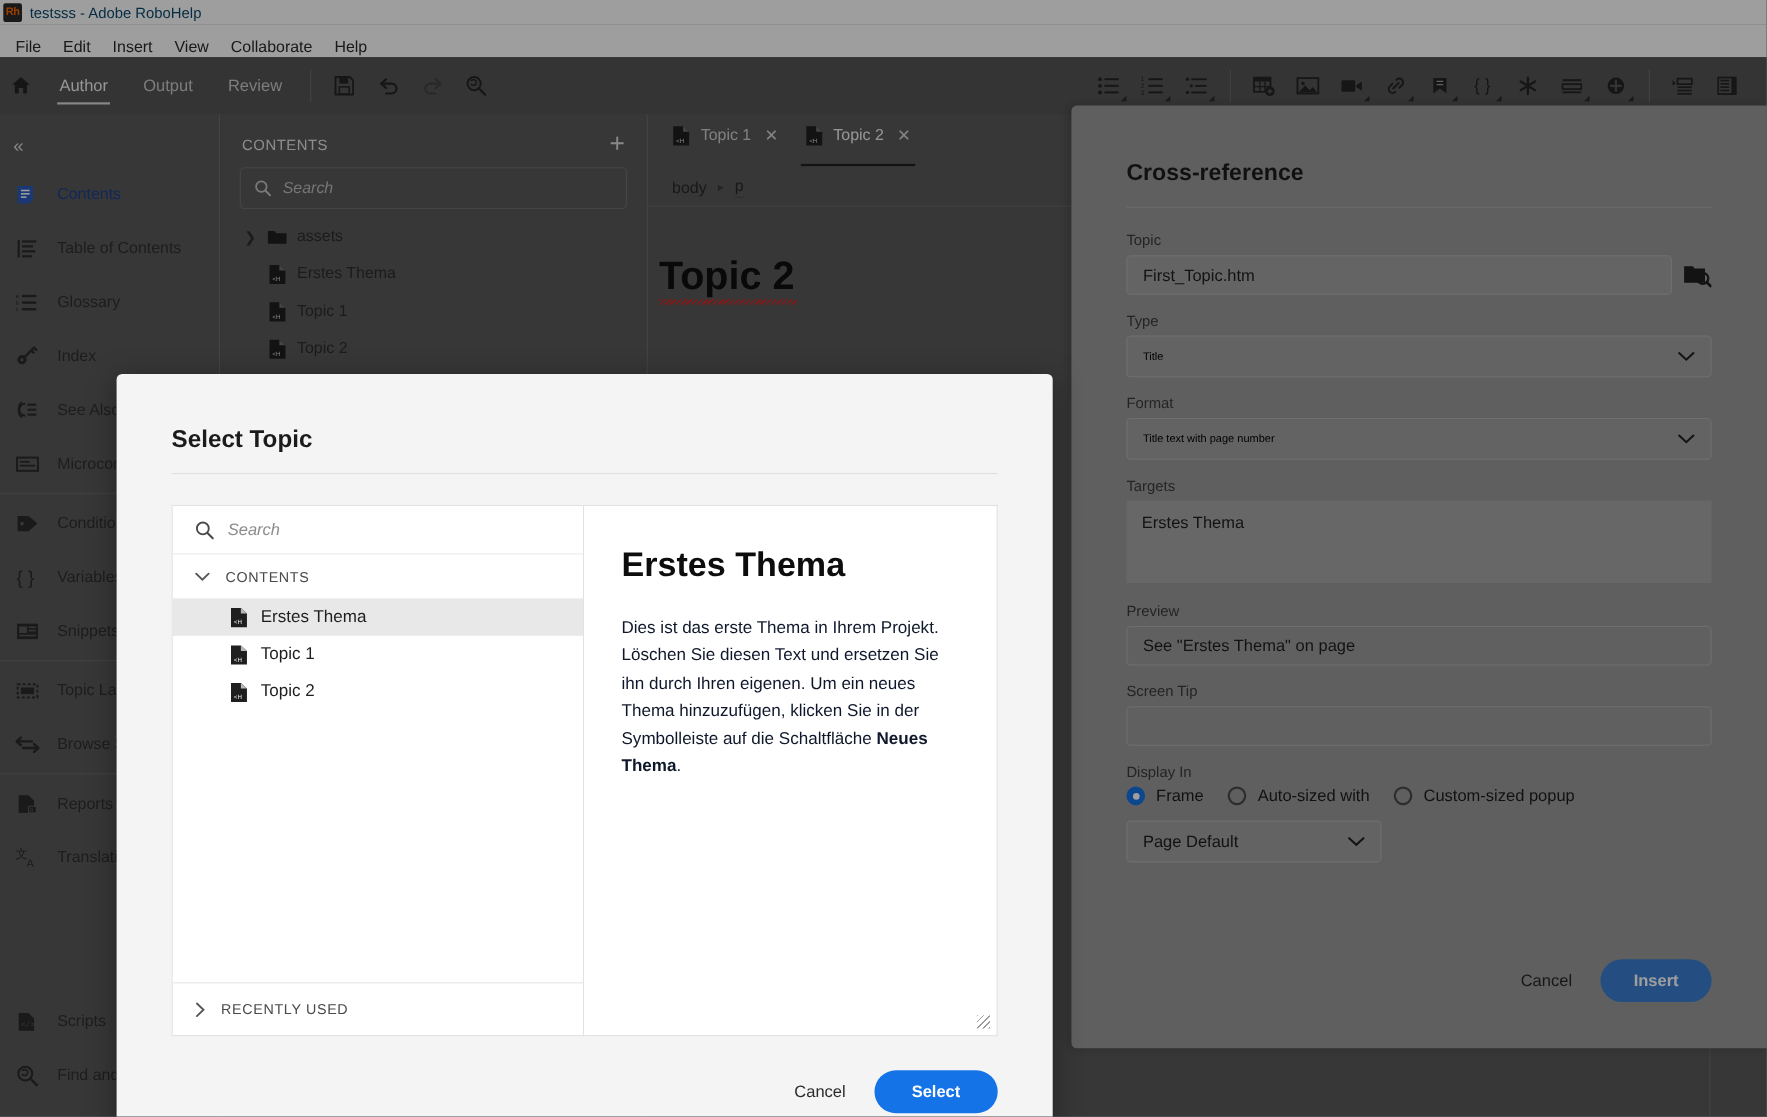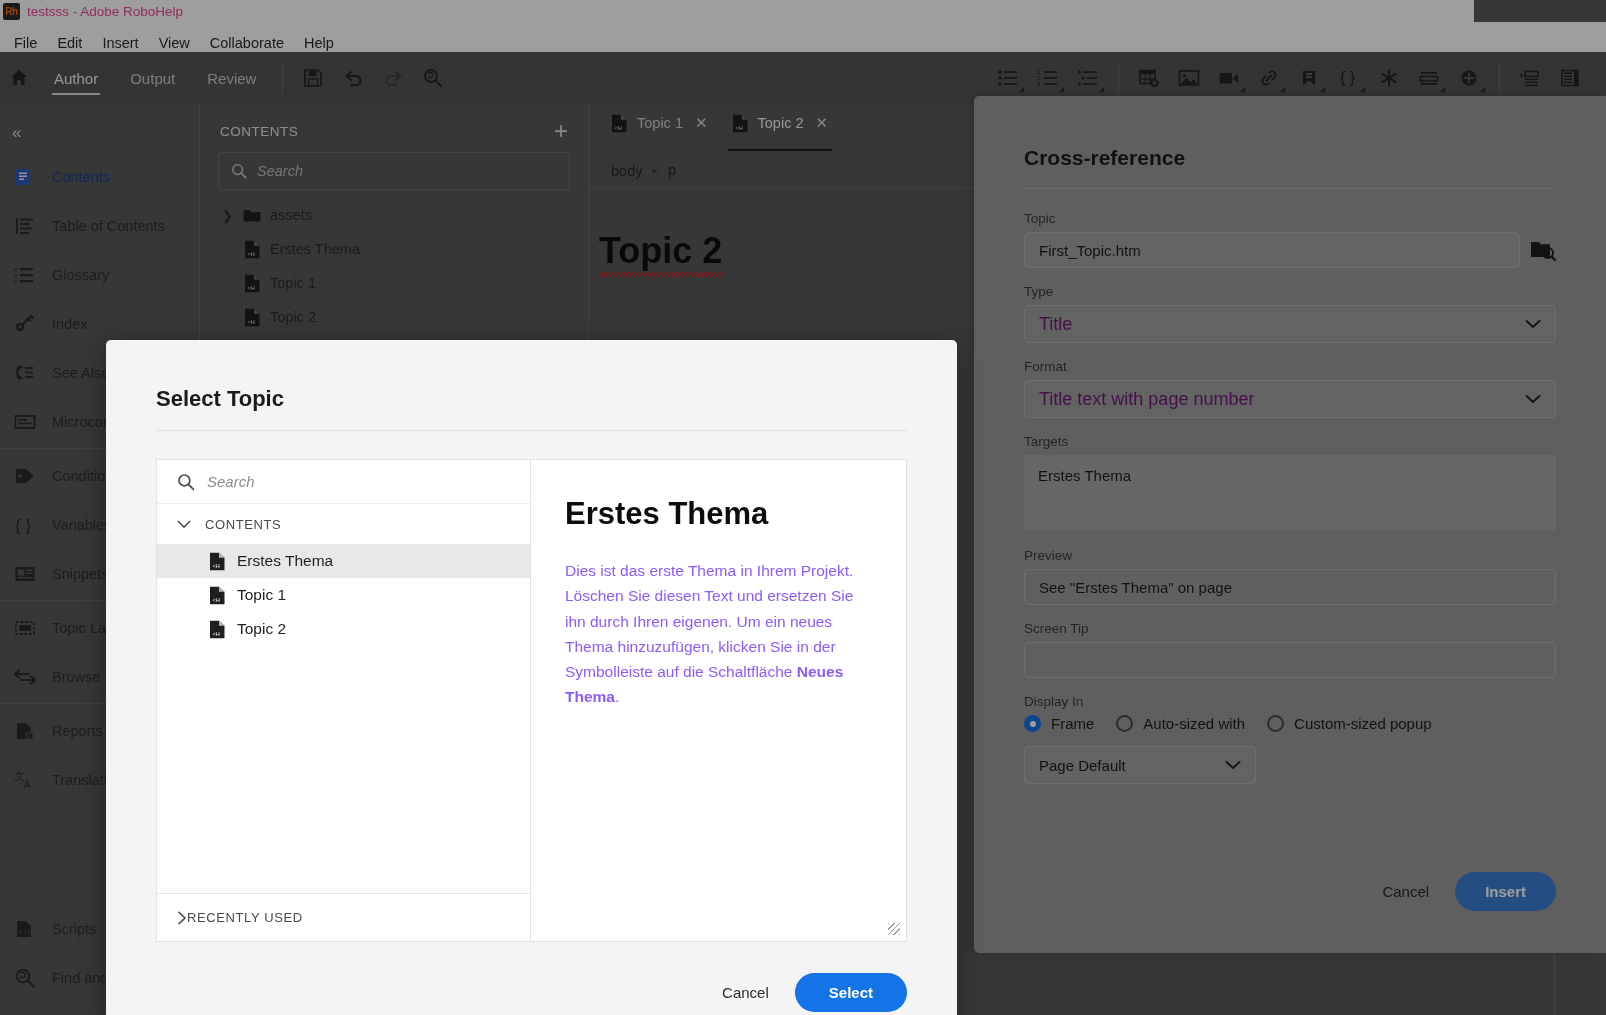--- a/index.html
+++ b/index.html
@@ -6,32 +6,32 @@
   html, body {
     width: 1606px; height: 1015px;
     overflow: hidden;
     font-family: "Liberation Sans", sans-serif;
     background: #5a5a5a;
   }
   #app { position: relative; width: 1606px; height: 1015px; }
 
   
   .titlebar {
-    position: absolute; left: 0; top: 0; width: 1474px; height: 22px;
+    position: absolute; left: 0; top: 0; width: 1606px; height: 22px;
     background: #ffffff; display: flex; align-items: center; gap: 7px;
     padding-left: 3px;
     text-align: right;
   }
   .rh-logo {
     width: 17px; height: 17px; background: #2b2b2b; border-radius: 2px;
     color: #fa6400; font-size: 10px; font-weight: bold;
     display: flex; align-items: center; justify-content: center;
     font-family: "Liberation Sans", sans-serif; letter-spacing: -0.5px;
   }
-  .title-text { font-size: 13.5px; color: #ec4899; }
+  .title-text { font-size: 13.5px; color: #0c4a6e; }
 
   
   .menubar {
     position: absolute; left: 0; top: 22px; width: 1606px; height: 30px;
     background: #ffffff; display: flex; align-items: center; padding-left: 4px;
   }
   .menu-item {
     font-size: 14.5px; color: #2b2b2b; padding: 3px 10px; cursor: default; margin-top: 12px;
   }
 
@@ -165,21 +165,21 @@
   .fld-row { display: flex; align-items: center; gap: 10px; margin-bottom: 16px; }
   .fld-input {
     flex: 1; height: 36px; background: #a2a2a2; border: 1px solid #b2b2b2;
     border-radius: 4px; display: flex; align-items: center; padding: 17px 14px;
     font-size: 15px; color: #1e1e1e;
   }
   .fld-select {
     height: 38px; background: #a0a0a0; border: 1px solid #b4b4b4;
     border-radius: 4px; display: flex; align-items: center;
     justify-content: space-between; padding: 0 14px;
-    font-size: 18px; color: #701a75; margin-bottom: 16px;
+    font-size: 10px; color: #000000; margin-bottom: 16px;
   }
   .fld-area {
     height: 75px; background: #a6a6a6; border: none; padding: 12px 14px;
     font-size: 15px; color: #1e1e1e; margin-bottom: 18px;
   }
   .fld-plain {
     height: 36px; background: #9c9c9c; border: 1px solid #b2b2b2;
     border-radius: 4px; display: flex; align-items: center; padding: 0 14px;
     font-size: 15px; color: #1e1e1e; margin-bottom: 16px;
   }
@@ -238,30 +238,30 @@
     font-size: 13px; color: #4a4a4a; letter-spacing: 0.6px;
   }
   .dlg-tree { flex: 1; overflow: hidden; }
   .dlg-item {
     display: flex; align-items: center; gap: 11px; height: 34px;
     padding-left: 52px; font-size: 15.5px; color: #1f1f1f;
   }
   .dlg-item.sel { background: #e8e8e8; }
   .dlg-recent {
     border-top: 1px solid #e6e6e6; display: flex; align-items: center;
-    height: 48px; padding-left: 20px;
+    gap: 14px; height: 48px; padding-left: 20px;
     font-size: 13px; color: #4a4a4a; letter-spacing: 0.6px;
   }
   .dlg-right {
     flex: 1; background: #ffffff; border: 1px solid #e2e2e2; border-left: none;
     padding: 36px 34px 0 34px; position: relative; overflow: hidden;
   }
   .pv-h1 { font-size: 31px; font-weight: bold; color: #0d0d0d; margin-bottom: 26px; }
   .pv-p {
-    font-size: 15.5px; color: #8b5cf6; line-height: 1.63; margin-bottom: 24px;
+    font-size: 15.5px; color: #0f172a; line-height: 1.63; margin-bottom: 24px;
   }
   .pv-p b { font-weight: bold; }
   .resize-grip {
     position: absolute; right: 6px; bottom: 6px; width: 12px; height: 12px;
     background-image: repeating-linear-gradient(135deg,#9a9a9a 0 1px,transparent 1px 4px);
   }
   .dlg-actions {
     position: absolute; right: 50px; bottom: 18px;
     display: flex; align-items: center; gap: 26px;
   }

